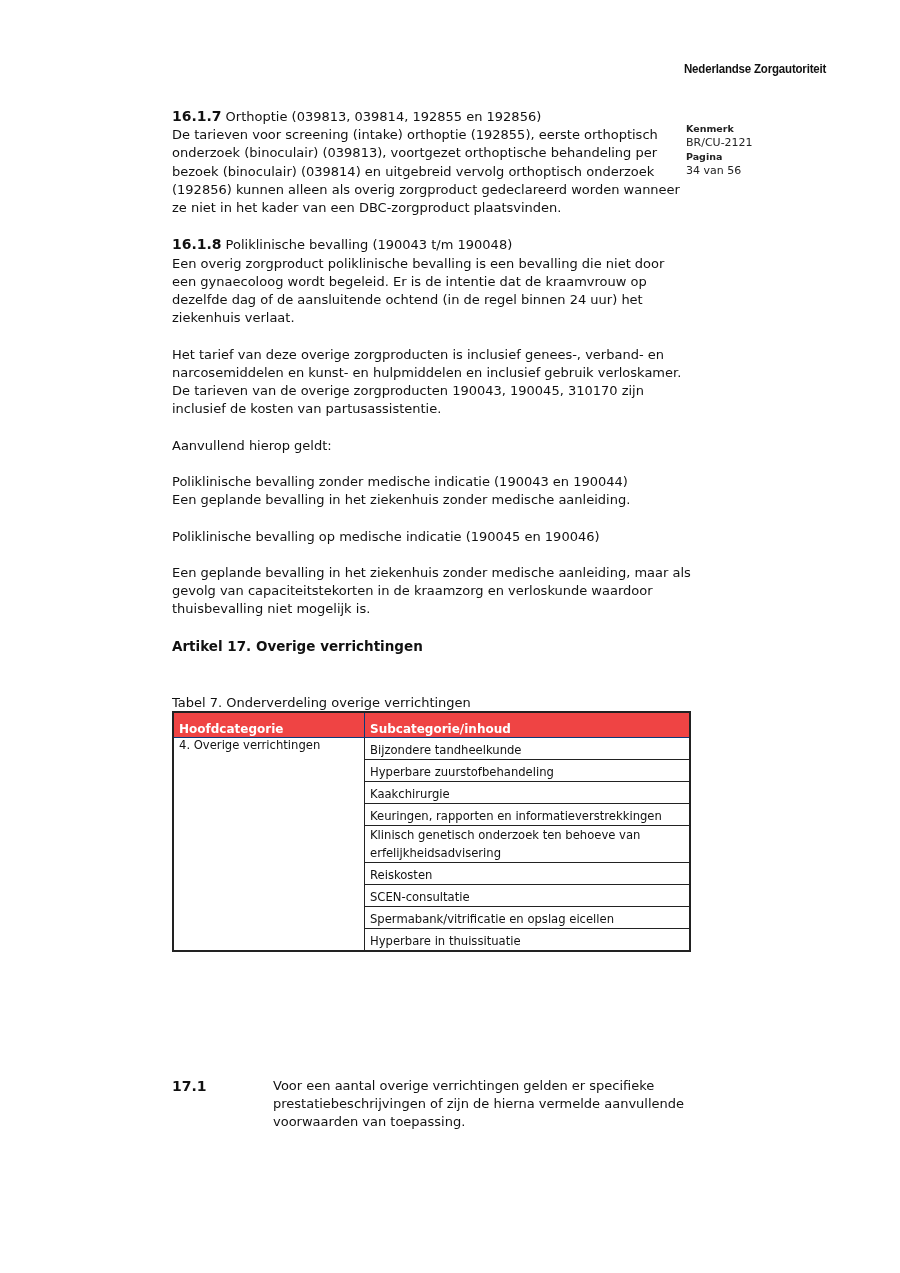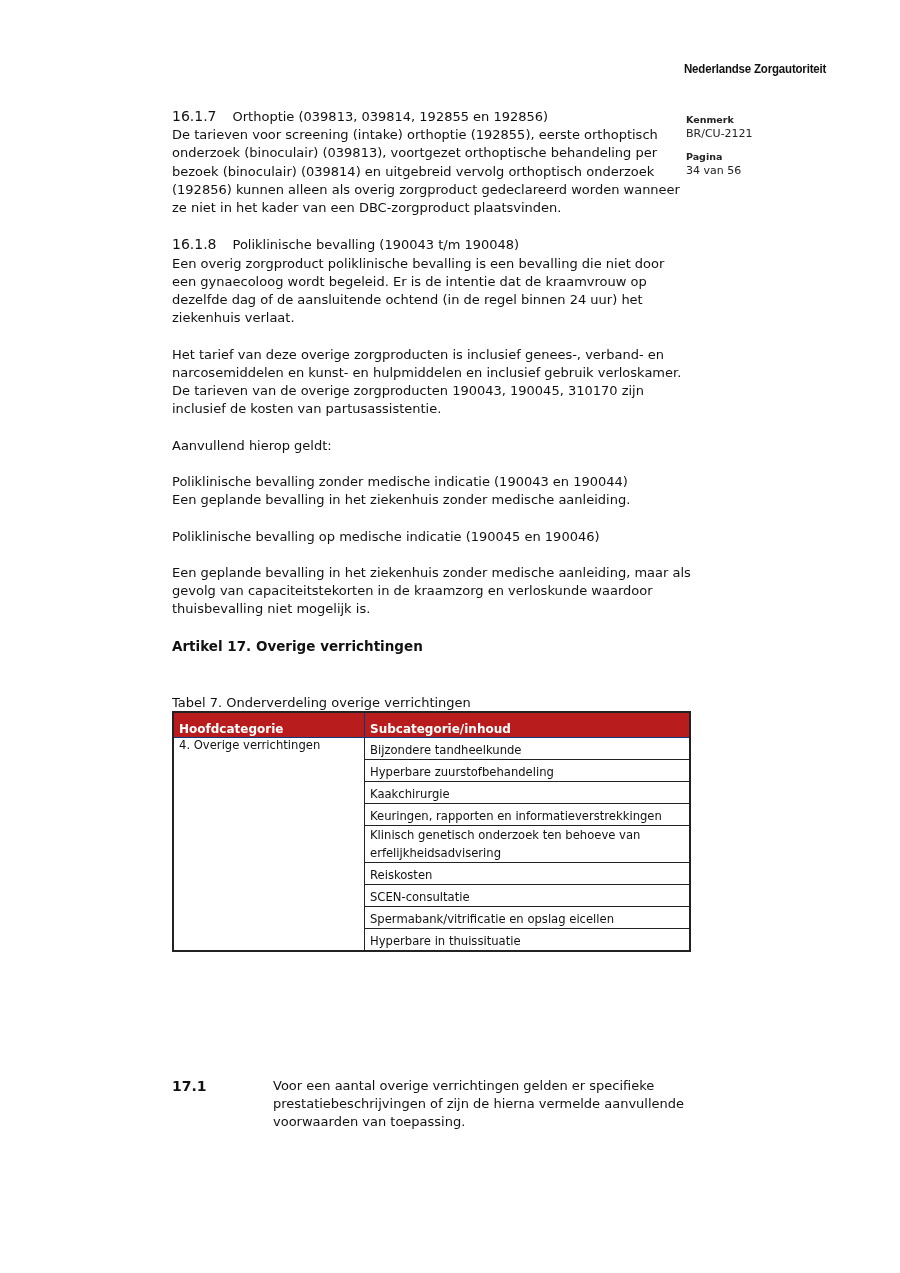--- a/index.html
+++ b/index.html
@@ -5,39 +5,39 @@
   html, body { margin: 0; padding: 0; background: #ffffff; }
   body { width: 900px; height: 1273px; position: relative; overflow: hidden;
          font-family: "DejaVu Sans", sans-serif; color: #111; }
   .brand { position: absolute; left: 684px; top: 62px; font-family: "Liberation Sans", sans-serif;
            font-weight: bold; font-size: 12.5px; letter-spacing: -0.2px; color: #111; transform: scaleX(0.92); transform-origin: left; }
   .meta { position: absolute; left: 686px; font-size: 11px; color: #222; line-height: 14px; }
   .meta .lbl { font-weight: bold; font-size: 9.5px; }
   .content { position: absolute; left: 172px; top: 107px; width: 520px; font-size: 13px; line-height: 18.2px; }
   p { margin: 0; }
   .gap { height: 18.2px; }
-  .num { font-weight: normal; font-size: 14px; margin-right: 16px; }
+  .num { font-weight: bold; font-size: 14px; margin-right: 4px; }
   .art { font-weight: bold; font-size: 13.5px; margin-top: 0; }
   .caption { margin-top: 4px; line-height: 16px; }
   table.t7 { border-collapse: collapse; width: 519px; font-size: 11.6px; margin-top: 0; border: 2px solid #222; }
-  table.t7 th { background: #b91c1c; color: #fff; text-align: left; font-weight: bold; font-size: 12px;
+  table.t7 th { background: #ef4444; color: #fff; text-align: left; font-weight: bold; font-size: 12px;
                 padding: 8px 5px 0 5px; height: 16px; line-height: 14px; border: 1px solid #0a3a7a; }
   table.t7 th.c1 { width: 180px; }
   table.t7 td { padding: 0 5px; vertical-align: bottom; border: 1px solid #222; line-height: 18px; height: 21px; }
   table.t7 td.main { vertical-align: top; line-height: 13px; padding-top: 1px; }
   .t17 { position: absolute; left: 172px; top: 1077px; width: 520px; font-size: 13px; line-height: 18.2px; }
   .t17 .n { position: absolute; left: 0; top: 0; font-weight: bold; font-size: 14px; text-align: center; }
   .t17 .txt { margin-left: 101px; }
 </style>
 </head>
 <body>
 
 <div class="brand">Nederlandse Zorgautoriteit</div>
 
-<div class="meta" style="top:113px">
+<div class="meta" style="top:122px">
   <div class="lbl">Kenmerk</div>
   <div>BR/CU-2121</div>
 </div>
 <div class="meta" style="top:150px">
   <div class="lbl">Pagina</div>
   <div>34 van 56</div>
 </div>
 
 <div class="content">
   <p><span class="num">16.1.7</span><span>Orthoptie (039813, 039814, 192855 en 192856)</span></p>

